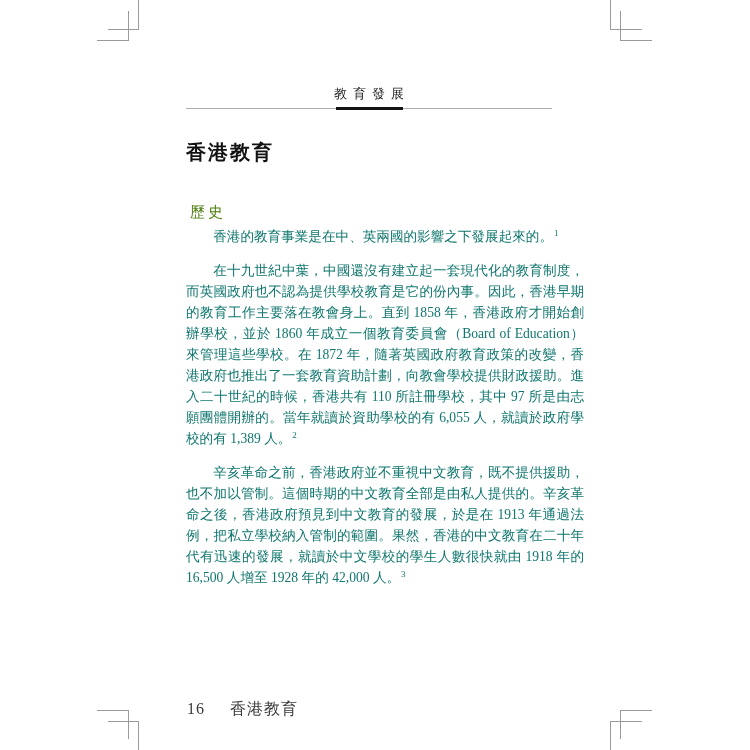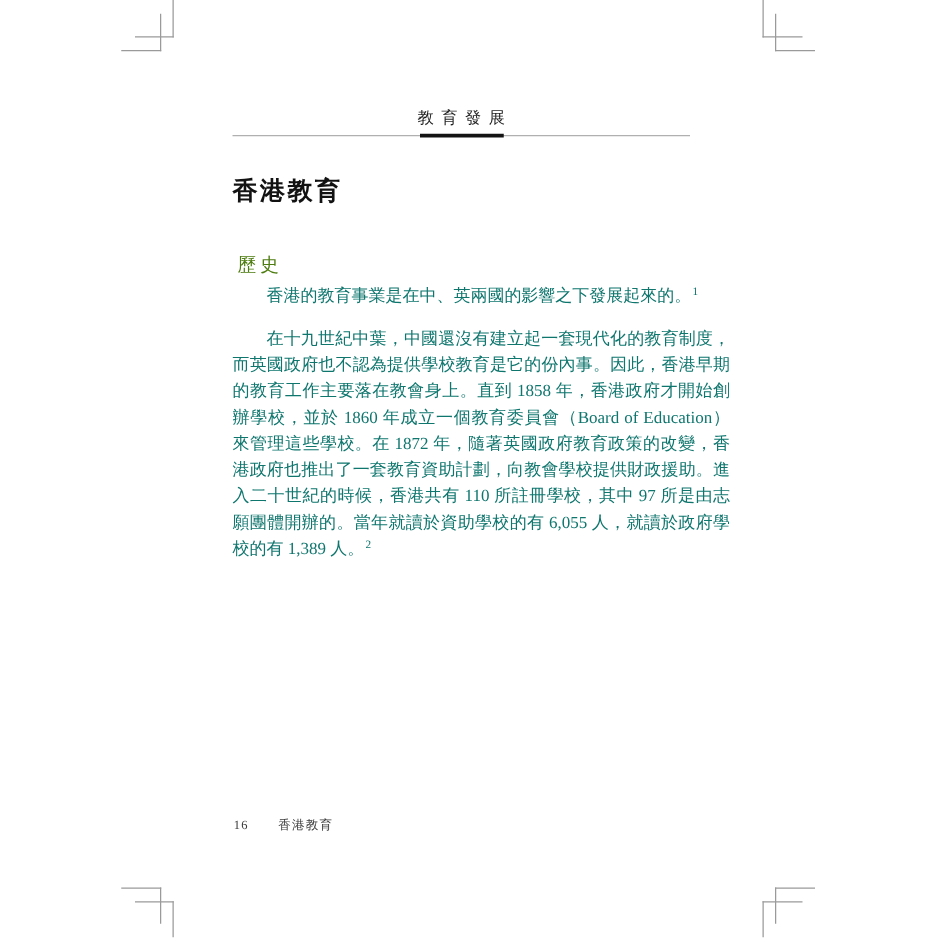--- a/index.html
+++ b/index.html
@@ -45,22 +45,22 @@
   .body-text {
     position:absolute; top:226px; left:186px; width:398px;
     font-size:13.6px; line-height:21px; text-align:justify;
     color:#0f766e;
   }
   .body-text p { margin:0 0 13px 0; text-indent:2em; }
   .fn { font-size:9px; line-height:0; vertical-align:baseline; position:relative; top:-5px; margin-left:1px; }
 
   
   .page-footer {
-    position:absolute; top:653px; left:187px;
-    font-size:10px; color:#3a3a3a; letter-spacing:1px;
+    position:absolute; top:699px; left:187px;
+    font-size:16px; color:#3a3a3a; letter-spacing:1px;
   }
   .page-footer .ft-title { margin-left:20px; }
 </style>
 </head>
 <body>
 
 <div class="page">
 
   <div>
     <div class="cm cm-tl-outer"></div>
@@ -82,20 +82,21 @@
   <div class="running-head">教育發展</div>
   <div class="head-rule"></div>
   <div class="head-rule-strong"></div>
 
   <h1 class="doc-title">香港教育</h1>
   <h2 class="section-heading">歷史</h2>
 
   <div class="body-text">
     <p><span>香港的教育事業是在中、英兩國的影響之下發展起來的。</span><sup class="fn">1</sup></p>
     <p><span>在十九世紀中葉，中國還沒有建立起一套現代化的教育制度，而英國政府也不認為提供學校教育是它的份內事。因此，香港早期的教育工作主要落在教會身上。直到 1858 年，香港政府才開始創辦學校，並於 1860 年成立一個教育委員會（Board of Education）來管理這些學校。在 1872 年，隨著英國政府教育政策的改變，香港政府也推出了一套教育資助計劃，向教會學校提供財政援助。進入二十世紀的時候，香港共有 110 所註冊學校，其中 97 所是由志願團體開辦的。當年就讀於資助學校的有 6,055 人，就讀於政府學校的有 1,389 人。</span><sup class="fn">2</sup></p>
+    <p><span>辛亥革命之前，香港政府並不重視中文教育，既不提供援助，也不加以管制。這個時期的中文教育全部是由私人提供的。辛亥革命之後，香港政府預見到中文教育的發展，於是在 1913 年通過法例，把私立學校納入管制的範圍。果然，香港的中文教育在二十年代有迅速的發展，就讀於中文學校的學生人數很快就由 1918 年的 16,500 人增至 1928 年的 42,000 人。</span><sup class="fn">3</sup></p>
   </div>
 
   <div class="page-footer">
     <span class="ft-num">16</span>
     <span class="ft-title">香港教育</span>
   </div>
 
 </div>
 
 </body></html>

